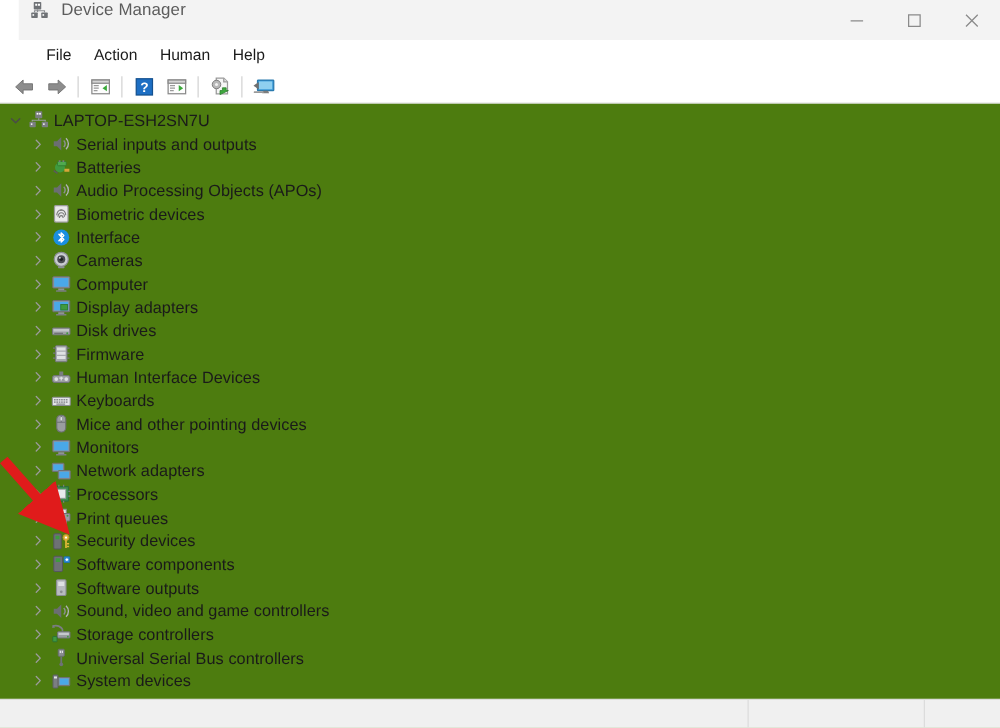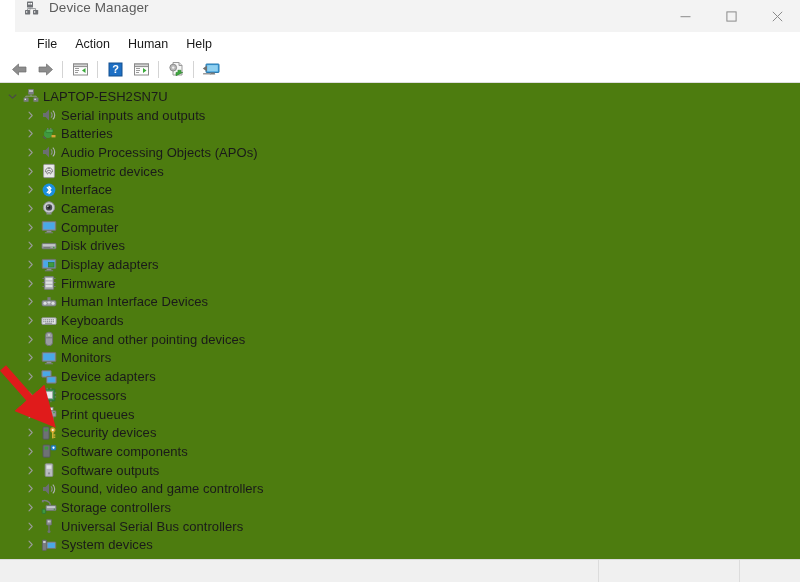--- a/index.html
+++ b/index.html
@@ -319,45 +319,45 @@
       </div>
 
       <div class="row depth1">
         <span class="chev">
           <svg width="9" height="9" viewBox="0 0 9 9">
               <path d="M3 1.2 L6.2 4.5 L3 7.8" stroke="#9b9b9b" stroke-width="1.1" fill="none" stroke-linecap="round" stroke-linejoin="round"></path>
             </svg>
         </span>
         <span class="ticon">
           <svg width="16" height="16" viewBox="0 0 16 16">
-            <rect x="1" y="5.4" width="14" height="5.4" rx="0.8" fill="#9fa2a6" stroke="#74777b" stroke-width="0.8"></rect>
-            <rect x="1.8" y="6.2" width="12.4" height="2" fill="#c2c5c9"></rect>
-            <rect x="2.4" y="9.2" width="7" height="1" fill="#6f7276"></rect>
-            <circle cx="12.8" cy="9.6" r="0.8" fill="#3f9a3f"></circle>
-          </svg>
-        </span>
-        <span class="tlabel">Disk drives</span>
-      </div>
-
-      <div class="row depth1">
-        <span class="chev">
-          <svg width="9" height="9" viewBox="0 0 9 9">
-              <path d="M3 1.2 L6.2 4.5 L3 7.8" stroke="#9b9b9b" stroke-width="1.1" fill="none" stroke-linecap="round" stroke-linejoin="round"></path>
-            </svg>
-        </span>
-        <span class="ticon">
-          <svg width="16" height="16" viewBox="0 0 16 16">
             <rect x="1.2" y="2.4" width="13.6" height="9" rx="0.7" fill="#8f9296" stroke="#6e7175" stroke-width="0.8"></rect>
             <rect x="2.3" y="3.4" width="11.4" height="7" fill="#4aa8e8"></rect>
             <rect x="7.6" y="5.6" width="5.4" height="4.4" fill="#3f9a3f" stroke="#2d7a2d" stroke-width="0.7"></rect>
             <rect x="5.6" y="11.8" width="4.8" height="1.6" fill="#8f9296"></rect>
             <rect x="3.8" y="13.2" width="8.4" height="1.1" rx="0.4" fill="#7b7e82"></rect>
           </svg>
         </span>
         <span class="tlabel">Display adapters</span>
+      </div>
+
+      <div class="row depth1">
+        <span class="chev">
+          <svg width="9" height="9" viewBox="0 0 9 9">
+              <path d="M3 1.2 L6.2 4.5 L3 7.8" stroke="#9b9b9b" stroke-width="1.1" fill="none" stroke-linecap="round" stroke-linejoin="round"></path>
+            </svg>
+        </span>
+        <span class="ticon">
+          <svg width="16" height="16" viewBox="0 0 16 16">
+            <rect x="1" y="5.4" width="14" height="5.4" rx="0.8" fill="#9fa2a6" stroke="#74777b" stroke-width="0.8"></rect>
+            <rect x="1.8" y="6.2" width="12.4" height="2" fill="#c2c5c9"></rect>
+            <rect x="2.4" y="9.2" width="7" height="1" fill="#6f7276"></rect>
+            <circle cx="12.8" cy="9.6" r="0.8" fill="#3f9a3f"></circle>
+          </svg>
+        </span>
+        <span class="tlabel">Disk drives</span>
       </div>
 
       <div class="row depth1">
         <span class="chev">
           <svg width="9" height="9" viewBox="0 0 9 9">
               <path d="M3 1.2 L6.2 4.5 L3 7.8" stroke="#9b9b9b" stroke-width="1.1" fill="none" stroke-linecap="round" stroke-linejoin="round"></path>
             </svg>
         </span>
         <span class="ticon">
           <svg width="16" height="16" viewBox="0 0 16 16">
@@ -462,21 +462,21 @@
             </svg>
         </span>
         <span class="ticon">
           <svg width="16" height="16" viewBox="0 0 16 16">
             <rect x="0.8" y="1.6" width="9.4" height="6.6" rx="0.6" fill="#8f9296" stroke="#6e7175" stroke-width="0.8"></rect>
             <rect x="1.7" y="2.5" width="7.6" height="4.8" fill="#4aa8e8"></rect>
             <rect x="5.6" y="7.4" width="9.6" height="6.8" rx="0.6" fill="#8f9296" stroke="#6e7175" stroke-width="0.8"></rect>
             <rect x="6.5" y="8.3" width="7.8" height="5" fill="#4aa8e8"></rect>
           </svg>
         </span>
-        <span class="tlabel">Device adapters</span>
+        <span class="tlabel">Network adapters</span>
       </div>
 
       <div class="row depth1">
         <span class="chev">
           <svg width="9" height="9" viewBox="0 0 9 9">
               <path d="M3 1.2 L6.2 4.5 L3 7.8" stroke="#9b9b9b" stroke-width="1.1" fill="none" stroke-linecap="round" stroke-linejoin="round"></path>
             </svg>
         </span>
         <span class="ticon">
           <svg width="16" height="16" viewBox="0 0 16 16">

